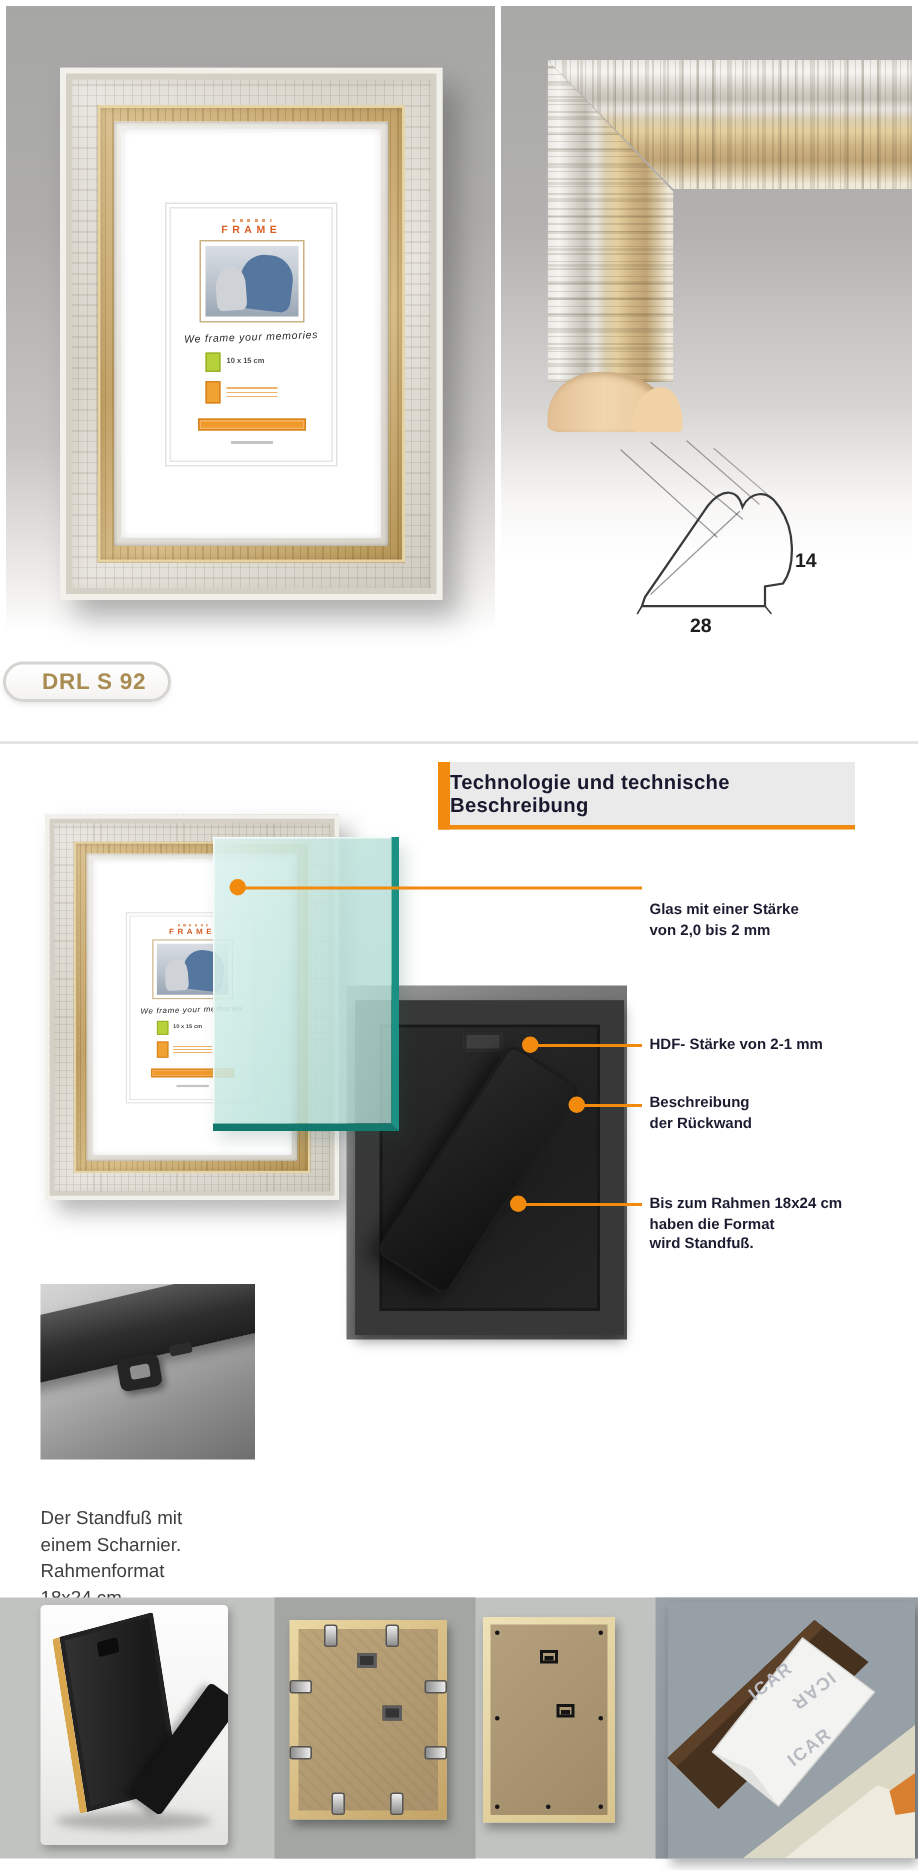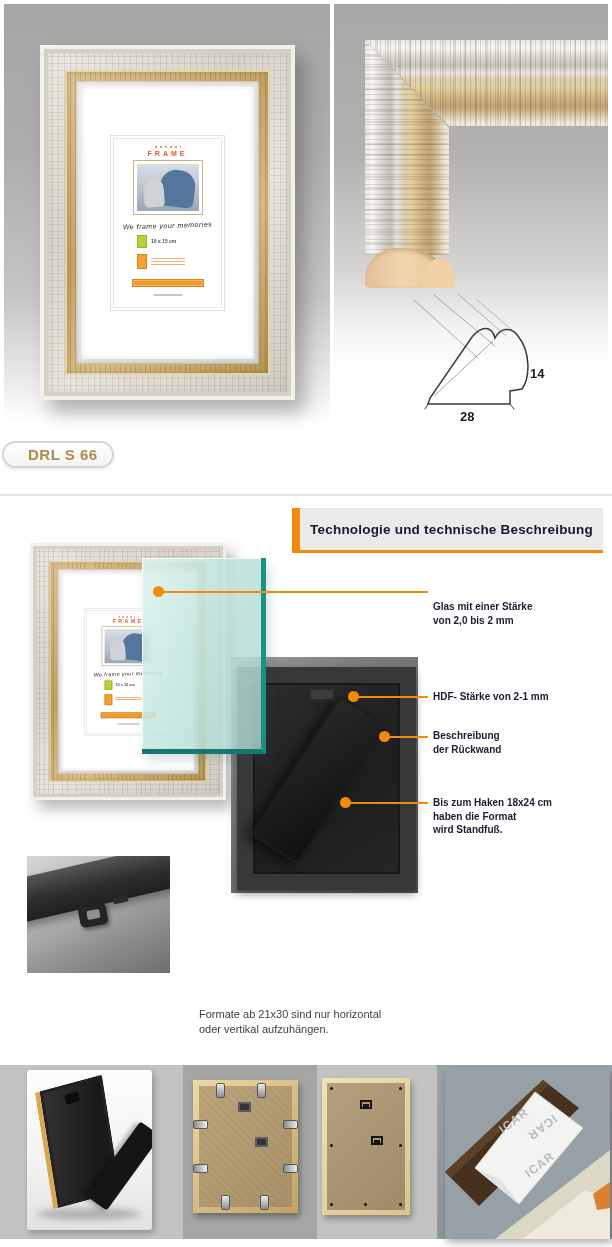--- a/index.html
+++ b/index.html
@@ -78,21 +78,21 @@
       repeating-linear-gradient(0deg,rgba(60,48,26,.12) 0 2px,transparent 2px 11px),
       linear-gradient(90deg,#eae8e3 0%,#f6f5f2 9%,#d8d4cc 22%,#c8c4bb 30%,#e9e6e0 38%,#dccfb2 46%,#e4d09f 55%,#cdb282 68%,#c1a577 78%,#d9c9a6 88%,#f0e9d9 96%);}
   #wood-end{left:365px;top:248px;width:84px;height:40px;
     background:linear-gradient(90deg,#e3bf95 0%,#f1d6ae 45%,#e8c698 100%);
     border-radius:45% 60% 10% 10% / 85% 100% 12% 12%;
     box-shadow:inset -3px 2px 4px rgba(120,85,40,.35);}
   #wood-end::after{content:"";position:absolute;right:-6px;top:10px;width:34px;height:30px;
     background:#f0d2a6;border-radius:60% 40% 10% 10%/ 90% 80% 10% 10%;}
 
   
-  #section-header{left:292px;top:508px;width:311px;height:45px;background:#eaeaea;box-sizing:border-box;
+  #section-header{left:292px;top:508px;width:278px;height:45px;background:#eaeaea;box-sizing:border-box;
     border-left:8px solid #f28a0e;border-bottom:3px solid #f28a0e;
     display:flex;align-items:center;justify-content:center;}
   #section-header .t{font-size:13.5px;font-weight:bold;color:#18182e;letter-spacing:.2px;}
 
   
   #glass{left:142px;top:558px;width:119px;height:191px;z-index:30;
     background:linear-gradient(110deg,rgba(222,243,239,.92) 0%,rgba(188,226,219,.85) 55%,rgba(170,214,206,.82) 100%);
     border-right:5px solid #1b9184;border-bottom:5px solid #13796e;
     box-shadow:inset 1px 1px 0 rgba(255,255,255,.75), 4px 6px 10px rgba(40,90,85,.18);}
 
@@ -230,21 +230,21 @@
         <path d="M30 112 L112 112 L112 99 L124 97 C132 86 133 60 120 44 C113 34 102 36 97 46 C94 34 84 33 74 45 L32 106 Z" stroke-width="1.5"></path>
         <path d="M36 104 L95 49" stroke-width="0.9" opacity="0.5"></path>
         <path d="M30 112 L27 117" stroke-width="1"></path>
         <path d="M112 112 L116 117" stroke-width="1"></path>
       </g>
       <text class="sketch-label" x="132" y="86">14</text>
       <text class="sketch-label" x="62" y="129">28</text>
     </svg>
 
     <div id="pill" class="abs">
-      <span>DRL S 66</span>
+      <span>DRL S 92</span>
     </div>
   </div>
 
   <div id="section-header" class="abs">
     <span class="t">Technologie und technische Beschreibung</span>
   </div>
 
   <div class="abs" style="left:30px;top:543px;width:197px;height:258px;">
     <div class="frame" style="transform:scale(0.769,0.724);transform-origin:0 0;">
       <div class="f-outer">
@@ -302,36 +302,38 @@
     <div>von 2,0 bis 2 mm</div>
   </div>
   <div class="callout" style="top:690px;">
     <div>HDF- Stärke von 2-1 mm</div>
   </div>
   <div class="callout" style="top:729px;">
     <div>Beschreibung</div>
     <div>der Rückwand</div>
   </div>
   <div class="callout" style="top:796px;">
-    <div>Bis zum Haken 18x24 cm</div>
+    <div>Bis zum Rahmen 18x24 cm</div>
     <div>haben die Format</div>
     <div>wird Standfuß.</div>
   </div>
 
   <div id="hook-photo" class="abs">
     <div id="hook-band"></div>
     <div id="hook-ring"></div>
     <div id="hook-tab"></div>
   </div>
 
-
-  <div id="note-formats" class="note">
-    <div>Formate ab 21x30 sind nur horizontal</div>
-    <div>oder vertikal aufzuhängen.</div>
-  </div>
+  <div id="note-stand" class="note">
+    <div>Der Standfuß mit</div>
+    <div>einem Scharnier.</div>
+    <div>Rahmenformat</div>
+    <div>18x24 cm.</div>
+  </div>
+
 
 
   <div id="strip" class="abs">
     <div id="seg2" class="abs"></div>
     <div id="seg4" class="abs"></div>
 
     <div id="photo1" class="abs">
       <div id="easel-shadow"></div>
       <div id="easel-frame"></div>
       <div id="easel-leg"></div>

